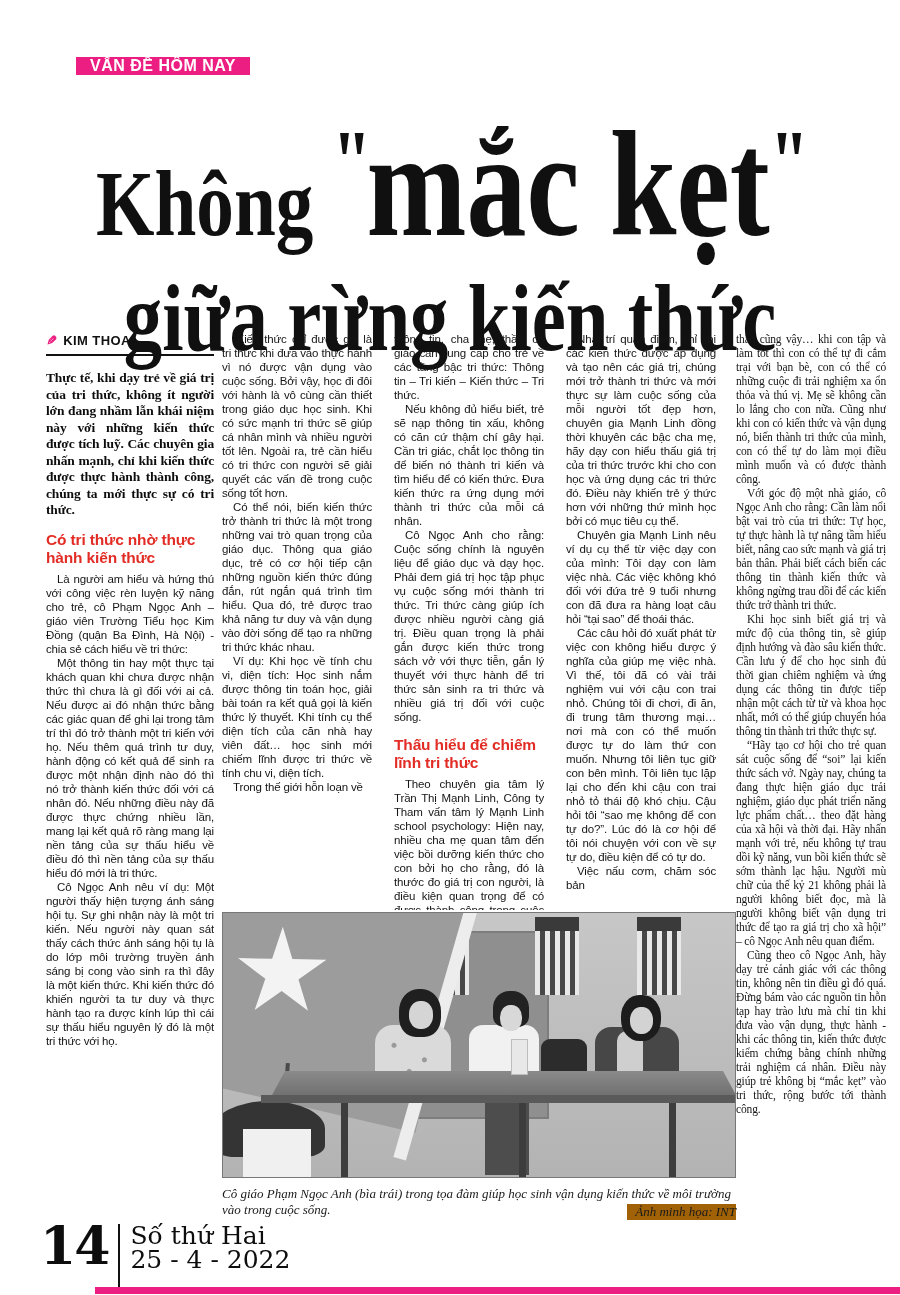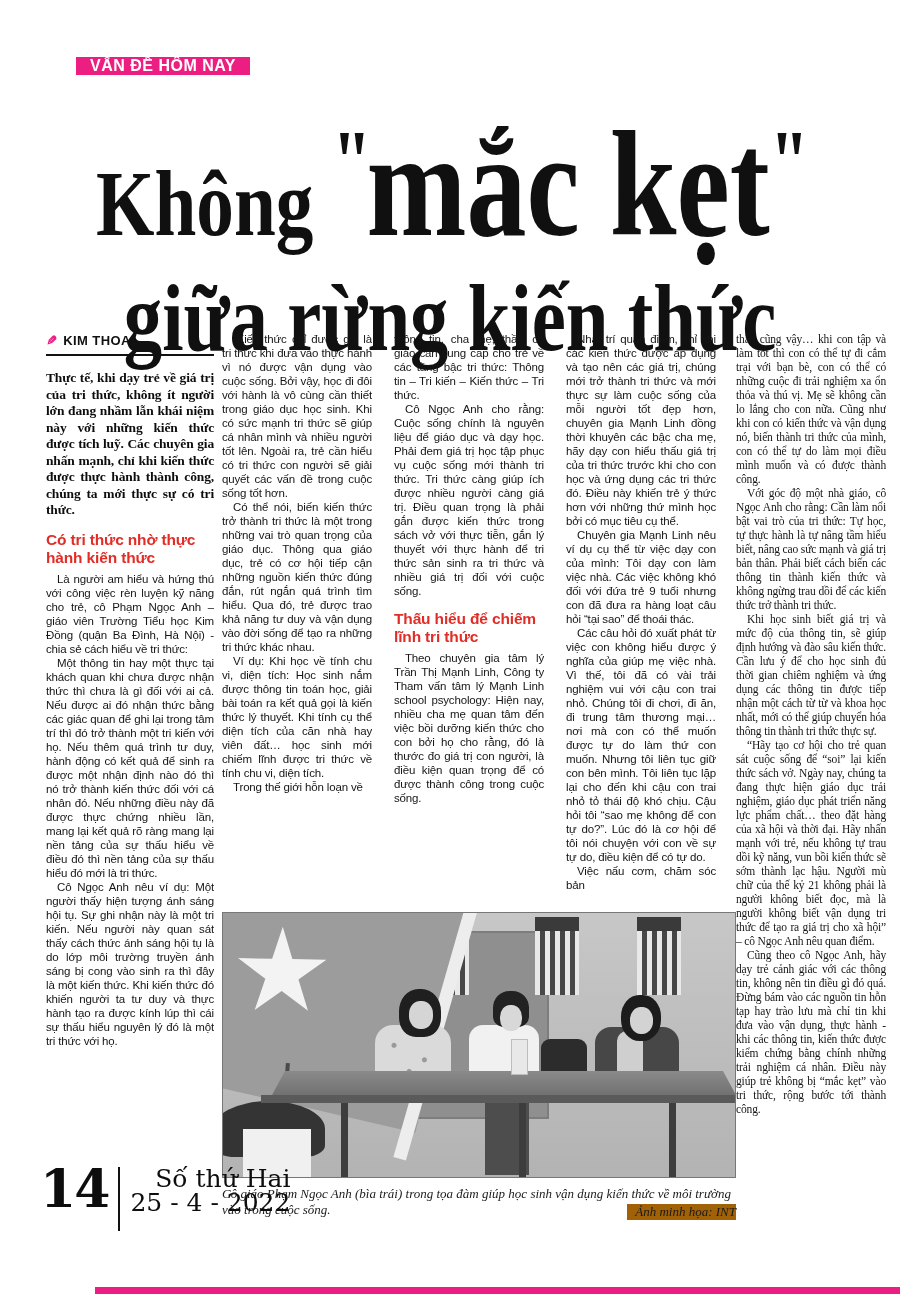--- a/index.html
+++ b/index.html
@@ -88,21 +88,21 @@
             clip-path:polygon(3% 0,97% 0,100% 100%,0 100%);}
   .ph-table-edge{left:38px;top:182px;width:478px;height:8px;background:#5a5a5a;}
 
   
   .caption{position:absolute;left:222px;top:1186px;width:514px;height:36px;
            font-family:"Liberation Serif",serif;font-style:italic;font-size:13px;
            line-height:16px;color:#1a1a1a;}
   .caption .credit{position:absolute;right:0;bottom:2px;background:#a16207;padding-left:8px;}
 
   
-  .footer{position:absolute;left:40px;top:1165px;display:flex;align-items:flex-start;text-align:right;}
+  .footer{position:absolute;left:40px;top:1222px;display:flex;align-items:flex-start;}
   .footer .num{font-family:"DejaVu Serif",serif;font-weight:bold;font-size:52px;line-height:48px;
                color:#0d0d0d;letter-spacing:-2px;}
   .footer .rule{width:2px;height:64px;background:#111;margin:2px 10px 0 10px;}
   .footer .ed{font-family:"DejaVu Serif",serif;font-size:25px;line-height:24px;color:#0d0d0d;padding-top:2px;}
   .bottom-bar{position:absolute;left:95px;right:0;top:1287px;height:7px;background:var(--pink);}
 </style>
 </head>
 <body>
 
 <div class="page">
@@ -142,20 +142,21 @@
 
   <div class="col" id="col2">
     <p class="para">“Kiến thức chỉ được gọi là tri thức khi đưa vào thực hành vì nó được vận dụng vào cuộc sống. Bởi vậy, học đi đôi với hành là vô cùng cần thiết trong giáo dục học sinh. Khi có sức mạnh tri thức sẽ giúp cá nhân mình và nhiều người tốt lên. Ngoài ra, trẻ cần hiểu có tri thức con người sẽ giải quyết các vấn đề trong cuộc sống tốt hơn.</p>
     <p class="para">Có thể nói, biến kiến thức trở thành tri thức là một trong những vai trò quan trọng của giáo dục. Thông qua giáo dục, trẻ có cơ hội tiếp cận những nguồn kiến thức đúng đắn, rút ngắn quá trình tìm hiểu. Qua đó, trẻ được trao khả năng tư duy và vận dụng vào đời sống để tạo ra những tri thức khác nhau.</p>
     <p class="para">Ví dụ: Khi học về tính chu vi, diện tích: Học sinh nắm được thông tin toán học, giải bài toán ra kết quả gọi là kiến thức lý thuyết. Khi tính cụ thể diện tích của căn nhà hay viên đất… học sinh mới chiếm lĩnh được tri thức về tính chu vi, diện tích.</p>
     <p class="para">Trong thế giới hỗn loạn về</p>
   </div>
 
   <div class="col" id="col3">
     <p class="para cont">thông tin, cha mẹ, thầy, cô giáo cần cung cấp cho trẻ về các tầng bậc tri thức: Thông tin – Tri kiến – Kiến thức – Tri thức.</p>
+    <p class="para">Nếu không đủ hiểu biết, trẻ sẽ nạp thông tin xấu, không có căn cứ thậm chí gây hại. Cần tri giác, chắt lọc thông tin để biến nó thành tri kiến và tìm hiểu để có kiến thức. Đưa kiến thức ra ứng dụng mới thành tri thức của mỗi cá nhân.</p>
     <p class="para">Cô Ngọc Anh cho rằng: Cuộc sống chính là nguyên liệu để giáo dục và dạy học. Phải đem giá trị học tập phục vụ cuộc sống mới thành tri thức. Tri thức càng giúp ích được nhiều người càng giá trị. Điều quan trọng là phải gắn được kiến thức trong sách vở với thực tiễn, gắn lý thuyết với thực hành để tri thức sản sinh ra tri thức và nhiều giá trị đối với cuộc sống.</p>
     <h2 class="sec-head">Thấu hiểu để chiếm lĩnh tri thức</h2>
     <p class="para">Theo chuyên gia tâm lý Trần Thị Mạnh Linh, Công ty Tham vấn tâm lý Mạnh Linh school psychology: Hiện nay, nhiều cha mẹ quan tâm đến việc bồi dưỡng kiến thức cho con bởi họ cho rằng, đó là thước đo giá trị con người, là điều kiện quan trọng để có được thành công trong cuộc sống.</p>
   </div>
 
   <div class="col" id="col4">
     <p class="para">Nhất trí quan điểm, chỉ khi các kiến thức được áp dụng và tạo nên các giá trị, chúng mới trở thành tri thức và mới thực sự làm cuộc sống của mỗi người tốt đẹp hơn, chuyên gia Mạnh Linh đồng thời khuyên các bậc cha mẹ, hãy dạy con hiểu thấu giá trị của tri thức trước khi cho con học và ứng dụng các tri thức đó. Điều này khiến trẻ ý thức hơn với những thứ mình học bởi có mục tiêu cụ thể.</p>
     <p class="para">Chuyên gia Mạnh Linh nêu ví dụ cụ thể từ việc dạy con của mình: Tôi dạy con làm việc nhà. Các việc không khó đối với đứa trẻ 9 tuổi nhưng con đã đưa ra hàng loạt câu hỏi “tại sao” để thoái thác.</p>
     <p class="para">Các câu hỏi đó xuất phát từ việc con không hiểu được ý nghĩa của giúp mẹ việc nhà. Vì thế, tôi đã có vài trải nghiệm vui với cậu con trai nhỏ. Chúng tôi đi chơi, đi ăn, đi trung tâm thương mại… nơi mà con có thể muốn được tự do làm thứ con muốn. Nhưng tôi liên tục giữ con bên mình. Tôi liên tục lặp lại cho đến khi cậu con trai nhỏ tỏ thái độ khó chịu. Cậu hỏi tôi “sao mẹ không để con tự do?”. Lúc đó là cơ hội để tôi nói chuyện với con về sự tự do, điều kiện để có tự do.</p>
     <p class="para">Việc nấu cơm, chăm sóc bản</p>

